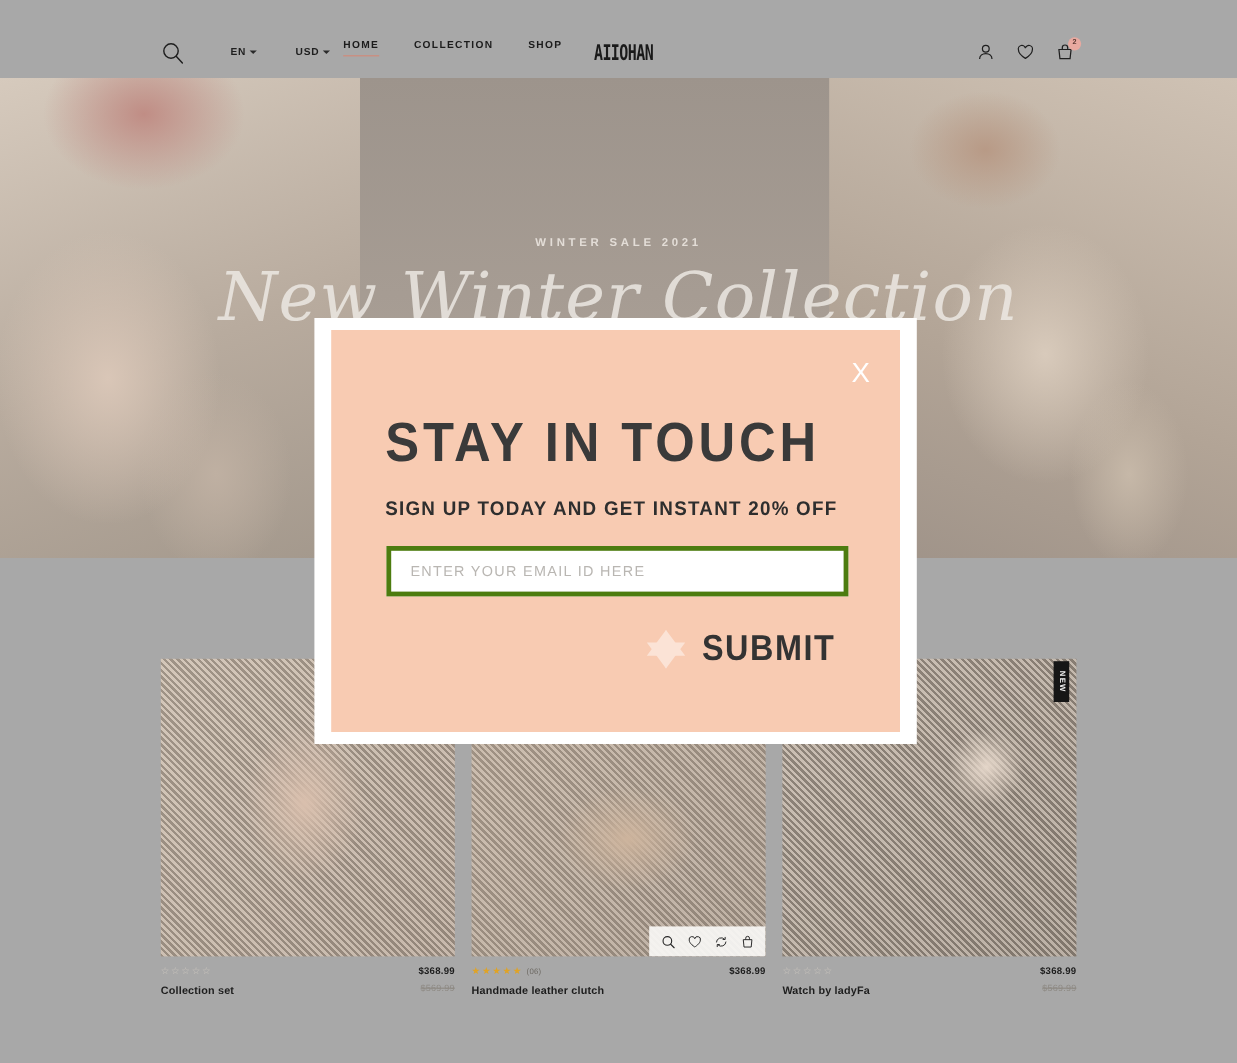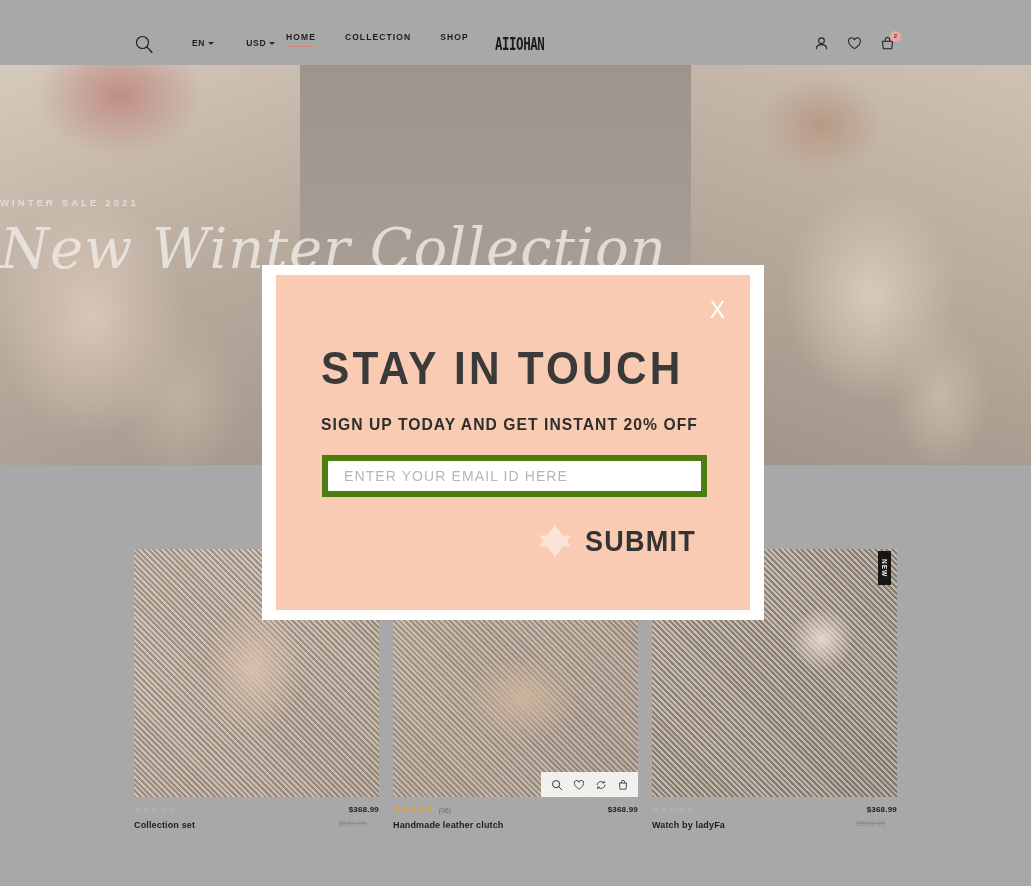--- a/index.html
+++ b/index.html
@@ -97,21 +97,21 @@
   .hero-bg-r {
     right: 0; width: 340px;
     background:
       radial-gradient(ellipse 90px 70px at 130px 60px, #b89a86 0%, rgba(184,154,134,0) 70%),
       radial-gradient(ellipse 120px 150px at 180px 230px, #d8cabb 0%, rgba(216,202,187,0) 72%),
       radial-gradient(ellipse 70px 110px at 250px 330px, #c6b8a8 0%, rgba(198,184,168,0) 70%),
       linear-gradient(200deg, #cfc2b4 0%, #b2a496 60%, #9e9288 100%);
   }
   .hero-center {
     position: absolute; left: 0; right: 0; top: 0; bottom: 0;
-    display: flex; flex-direction: column; align-items: flex-start;
+    display: flex; flex-direction: column; align-items: center;
     padding-top: 132px;
   }
   .hero-kicker {
     font-size: 9.5px; letter-spacing: 3.1px; font-weight: 600;
     color: #e3ddd7; text-transform: uppercase;
   }
   .hero-title {
     margin-top: 8px;
     font-family: "DejaVu Serif", serif; font-style: italic;
     font-size: 56px; font-weight: 400; letter-spacing: 1px;
@@ -167,21 +167,21 @@
   .rev-count { font-size: 6.5px; color: #6d6963; margin-left: 3px; letter-spacing: 0.2px; }
   .prod-name {
     margin-top: 6px; font-size: 9px; font-weight: 700; color: #1d1d1d;
     letter-spacing: 0.15px;
   }
   .price-now {
     position: absolute; right: 0; top: 8px;
     font-size: 8px; font-weight: 700; color: #1d1d1d; letter-spacing: 0.2px;
   }
   .price-old {
-    position: absolute; right: 12px; top: 22px;
+    position: absolute; right: 0; top: 22px;
     font-size: 7.5px; color: #8e8a84; text-decoration: line-through; letter-spacing: 0.2px; text-align: center;
   }
 
   
   .modal-wrap {
     position: absolute; left: 262px; top: 265px;
     width: 502px; height: 355px; background: #ffffff;
     display: flex; align-items: center; justify-content: center;
   }
   .modal {
@@ -203,22 +203,22 @@
   }
   .modal-sub {
     position: absolute; left: 45px; top: 140px;
     font-size: 16.5px; font-weight: 700; letter-spacing: 1.1px;
     color: #2e2e2e; transform: scaleX(0.95); transform-origin: left center;
     white-space: nowrap;
   }
   .modal-input {
     position: absolute; left: 46px; top: 180px;
     width: 385px; height: 42px;
-    background: #ffffff; border: 6px solid #4d7c0f;
-    font-size: 14px; letter-spacing: 1.1px; color: #2c2c2c;
+    background: #ffffff; border: 4px solid #4d7c0f;
+    font-size: 12px; letter-spacing: 1.1px; color: #2c2c2c;
     padding: 0 16px; outline: none;
     font-family: "Liberation Sans", sans-serif;
   }
   .modal-input::placeholder { color: #b9b6b2; letter-spacing: 1.1px; }
   .submit-row {
     position: absolute; right: 42px; top: 248px;
     display: flex; align-items: center; gap: 12px; cursor: pointer;
   }
   .star6 {
     width: 36px; height: 36px; color: #fbe3d6;

